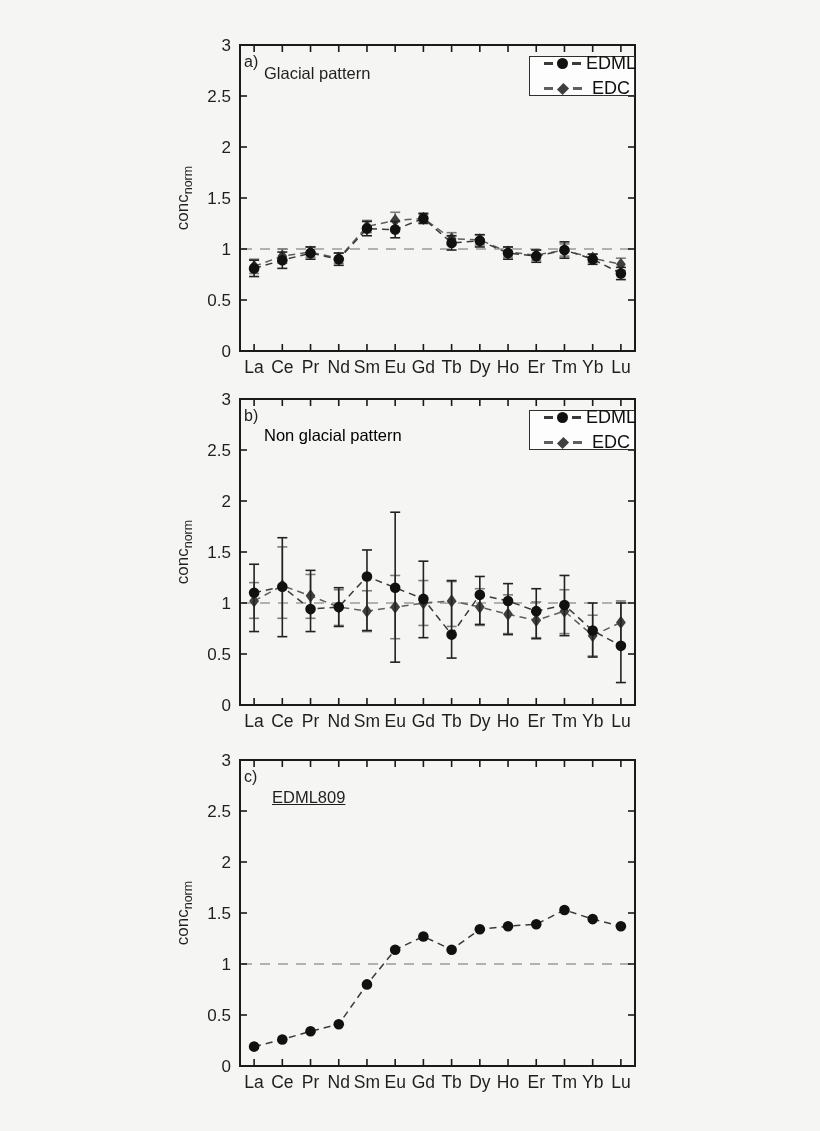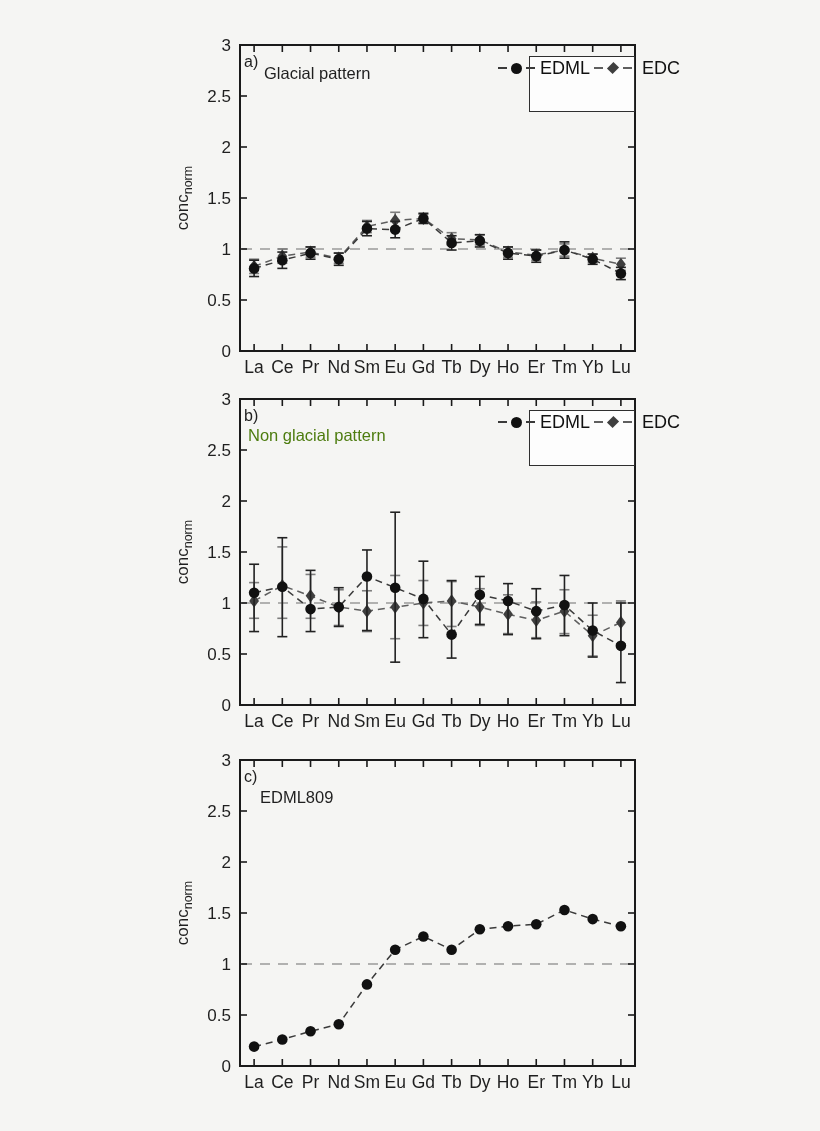--- a/index.html
+++ b/index.html
@@ -4,22 +4,22 @@
 <style>
   html,body{margin:0;padding:0;}
   body{font-family:"Liberation Sans","DejaVu Sans",sans-serif;}
   .figure{position:relative;width:820px;height:1131px;overflow:hidden;}
   .figure svg{position:absolute;left:0;top:0;}
   .overlay{position:absolute;color:#1c1c1c;white-space:nowrap;}
   .panel-letter{font-size:16px;}
   .panel-title{font-size:16.5px;}
   .ylabel{font-size:17px;transform:translate(-50%,-50%) rotate(-90deg);}
   .ylabel .sub{font-size:12.5px;vertical-align:-4px;}
-  .legend{position:absolute;width:106px;height:56px;box-sizing:border-box;
-          display:flex;flex-direction:row;justify-content:center;gap:4px;
+  .legend{position:absolute;width:106px;height:40px;box-sizing:border-box;
+          display:flex;flex-direction:column;justify-content:center;gap:4px;
           padding-left:14px;}
   .legend-row{display:flex;align-items:center;height:22px;}
   .ldash{display:inline-block;width:9px;height:2.2px;flex:0 0 auto;}
   .lmark{display:inline-block;flex:0 0 auto;margin:0 4px;}
   .lm-circle{width:11px;height:11px;border-radius:50%;}
   .lm-diamond{width:8px;height:8px;transform:rotate(45deg) scaleY(1.15);margin:0 6px;}
   .llabel{font-size:18px;margin-left:5px;color:#111;}
 </style>
 </head>
 <body style="background: rgb(245, 245, 243);">
@@ -482,33 +482,33 @@
     </div>
     <div class="legend-row">
       <span class="ldash dash-edc" style="background: rgb(95, 95, 95);"></span>
       <span class="lmark lm-diamond" style="background: rgb(63, 63, 63);"></span>
       <span class="ldash dash-edc" style="background: rgb(95, 95, 95);"></span>
       <span class="llabel" style="margin-left:10px">EDC</span>
     </div>
   </div>
 
   <div class="overlay panel-letter" style="left: 244px; top: 407px; color: rgb(31, 31, 31);">b)</div>
-  <div class="overlay panel-title" style="left: 248px; top: 426px; color: #4d7c0f;">Non glacial pattern</div>
+  <div class="overlay panel-title" style="left: 264px; top: 426px; color: #000000;">Non glacial pattern</div>
   <div class="overlay ylabel" style="left: 184px; top: 552px; color: rgb(31, 31, 31);"><span>conc</span><span class="sub">norm</span></div>
   <div class="legend" style="left: 529px; top: 410px; background: rgb(253, 253, 253); border: 1px solid rgb(47, 47, 47);">
     <div class="legend-row">
       <span class="ldash dash-edml" style="background: rgb(58, 58, 58);"></span>
       <span class="lmark lm-circle" style="background: rgb(17, 17, 17);"></span>
       <span class="ldash dash-edml" style="background: rgb(58, 58, 58);"></span>
       <span class="llabel">EDML</span>
     </div>
     <div class="legend-row">
       <span class="ldash dash-edc" style="background: rgb(95, 95, 95);"></span>
       <span class="lmark lm-diamond" style="background: rgb(63, 63, 63);"></span>
       <span class="ldash dash-edc" style="background: rgb(95, 95, 95);"></span>
       <span class="llabel" style="margin-left:10px">EDC</span>
     </div>
   </div>
 
   <div class="overlay panel-letter" style="left: 244px; top: 768px; color: rgb(31, 31, 31);">c)</div>
-  <div class="overlay panel-title" style="left: 260px; top: 788px; color: rgb(31, 31, 31);">EDML809</div>
+  <div class="overlay panel-title" style="left: 272px; top: 788px; color: rgb(31, 31, 31); text-decoration: underline;">EDML809</div>
   <div class="overlay ylabel" style="left: 184px; top: 913px; color: rgb(31, 31, 31);"><span>conc</span><span class="sub">norm</span></div>
 </div>
 
 </body></html>

